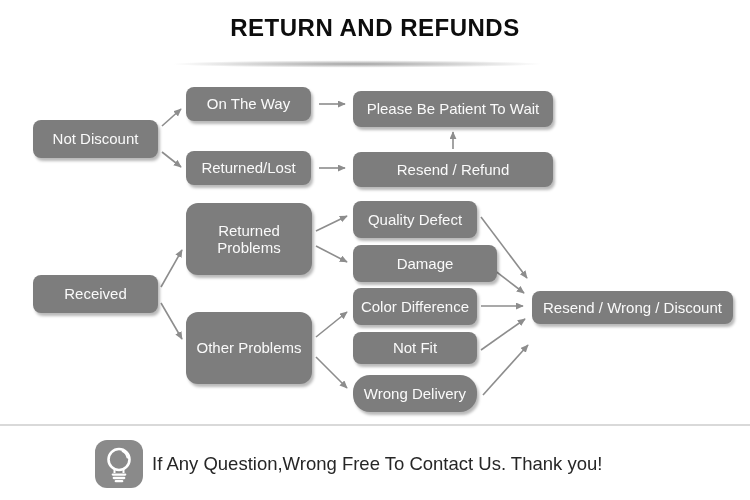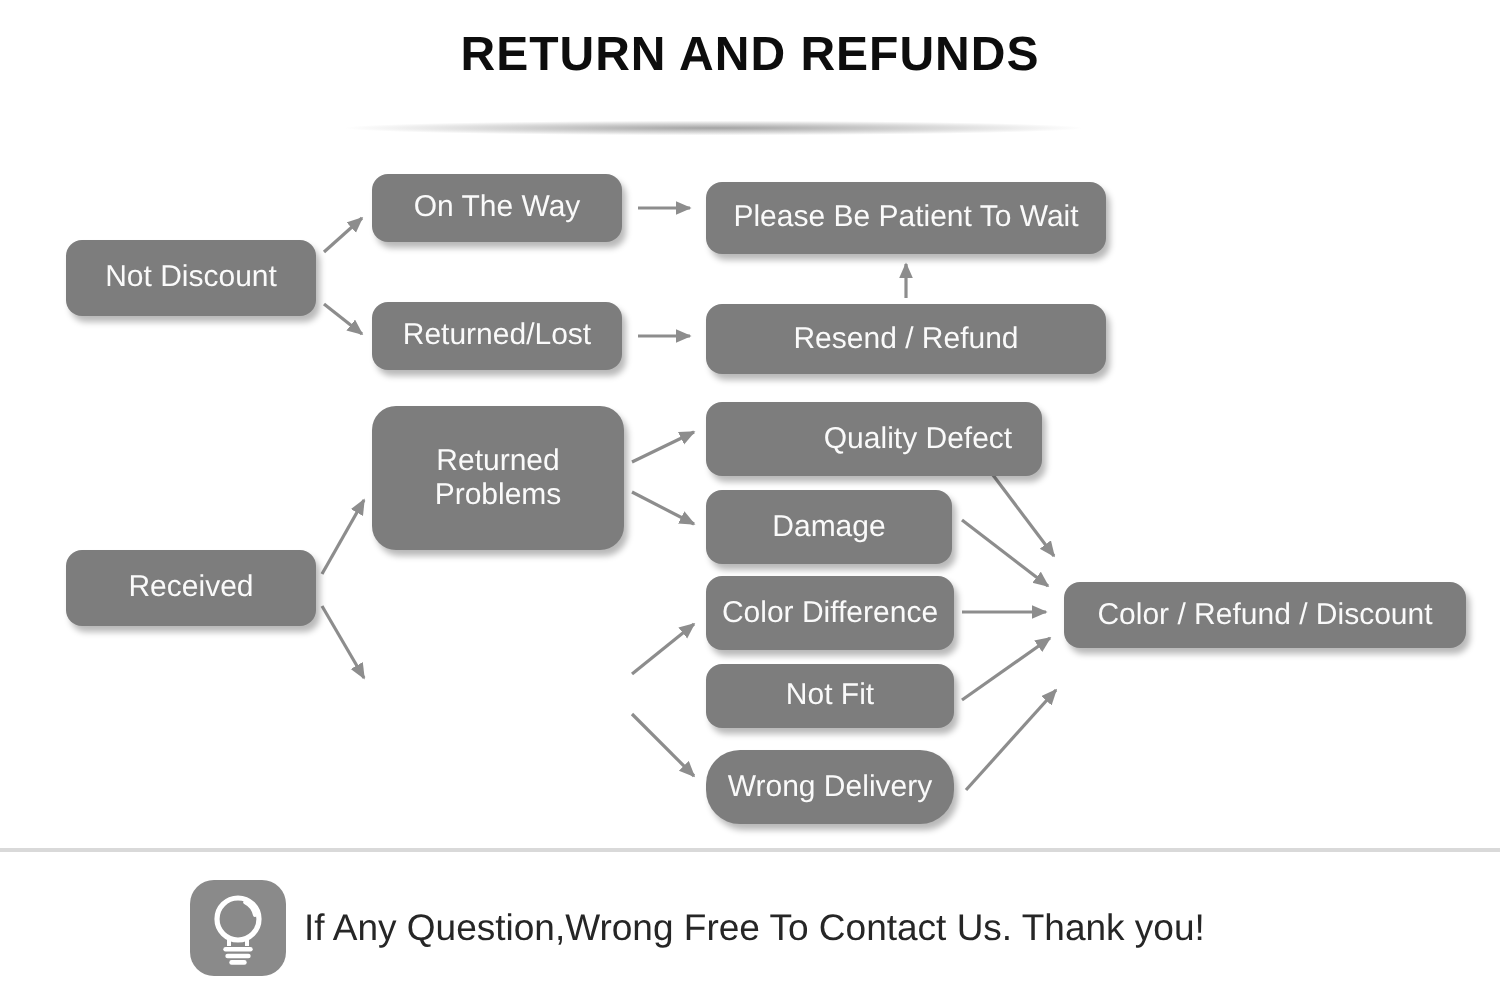--- a/index.html
+++ b/index.html
@@ -78,32 +78,33 @@
   <div class="node" style="left:186px;top:151px;width:125px;height:34px;">Returned/Lost</div>
 
   <div class="node" style="left:353px;top:91px;width:200px;height:36px;">Please Be Patient To Wait</div>
 
   <div class="node" style="left:353px;top:152px;width:200px;height:35px;">Resend / Refund</div>
 
   <div class="node" style="left:33px;top:275px;width:125px;height:38px;">Received</div>
 
   <div class="node r12" style="left:186px;top:203px;width:126px;height:72px;">Returned Problems</div>
 
+  <div class="node r12" style="left:186px;top:312px;width:126px;height:72px;">Other Problems</div>
 
-  <div class="node" style="left:353px;top:201px;width:124px;height:37px;padding-left:44px;">Quality Defect</div>
+  <div class="node" style="left:353px;top:201px;width:124px;height:37px;">Quality Defect</div>
 
-  <div class="node" style="left:353px;top:245px;width:123px;height:37px;">Damage</div>
+  <div class="node" style="left:353px;top:245px;width:144px;height:37px;">Damage</div>
 
   <div class="node" style="left:353px;top:288px;width:124px;height:37px;">Color Difference</div>
 
   <div class="node" style="left:353px;top:332px;width:124px;height:32px;">Not Fit</div>
 
   <div class="node" style="left:353px;top:375px;width:124px;height:37px;border-radius:17px;">Wrong Delivery</div>
 
-  <div class="node" style="left:532px;top:291px;width:201px;height:33px;">Color / Refund / Discount</div>
+  <div class="node" style="left:532px;top:291px;width:201px;height:33px;">Resend / Wrong / Discount</div>
 
   <div id="divider"></div>
 
   <div id="bulb">
     <svg viewBox="0 0 48 48" xmlns="http://www.w3.org/2000/svg">
       <circle class="bulb-stroke" cx="24" cy="19.5" r="10.5" stroke-width="2.6"></circle>
       <path class="bulb-stroke" d="M27.5 11.2 A 9.3 9.3 0 0 1 32.4 17.6" stroke-width="1.8" stroke-linecap="round"></path>
       <path class="bulb-stroke" d="M19.5 28.6 L19.5 33 M28.5 28.6 L28.5 33" stroke-width="2"></path>
       <path class="bulb-stroke" d="M17.8 34.6 L30.2 34.6" stroke-width="2.3" stroke-linecap="round"></path>
       <path class="bulb-stroke" d="M18.8 38 L29.2 38" stroke-width="2.3" stroke-linecap="round"></path>

